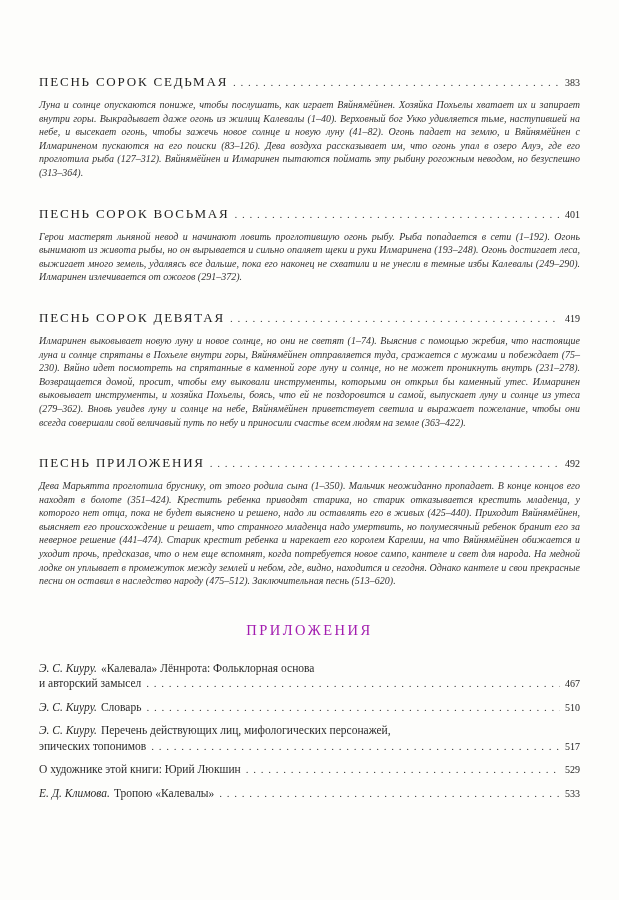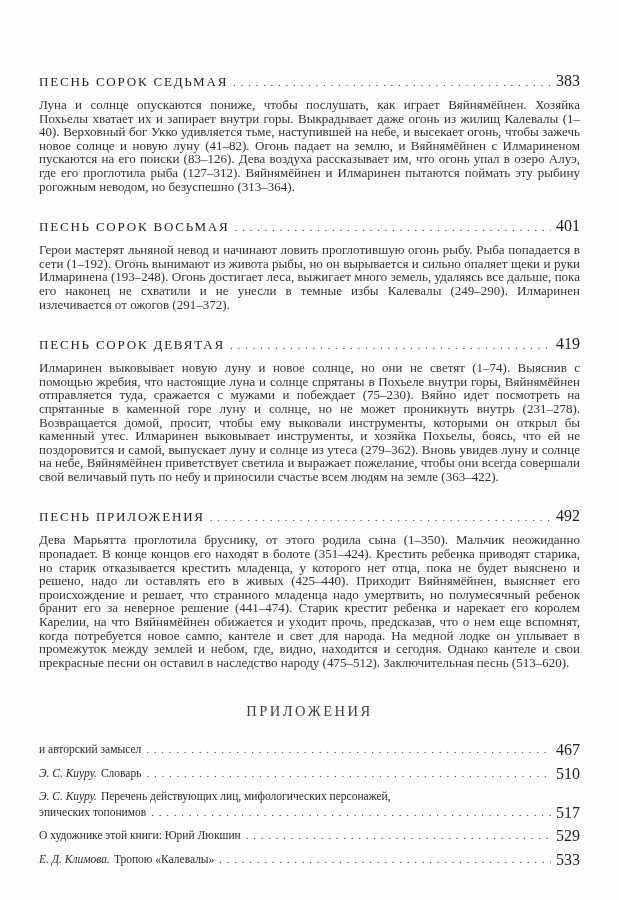--- a/index.html
+++ b/index.html
@@ -36,37 +36,38 @@
     white-space: nowrap;
     margin: 0 5px;
     color: #3a3a3a;
   }
   .leader::after {
     content: ". . . . . . . . . . . . . . . . . . . . . . . . . . . . . . . . . . . . . . . . . . . . . . . . . . . . . . . . . . . . . . . . . . . . . . . . . . . . . . . . . . . . . . . .";
     font-size: 11px;
     letter-spacing: 1px;
   }
   .page-num {
-    font-size: 16px;
+    font-size: 10px;
     color: #1f1f1f;
   }
   .summary {
     margin: 0;
-    font-size: 13px;
+    font-size: 10px;
     line-height: 13.6px;
     text-align: justify;
     color: #333;
+    font-style: italic;
   }
   .appendix-title {
     margin: 34px 0 22px 0;
     text-align: center;
     font-size: 14.5px;
     font-weight: normal;
     letter-spacing: 2.5px;
-    color: #404040;
+    color: #a21caf;
   }
   .app-item { margin-bottom: 8px; }
   .app-line {
     font-size: 11.5px;
     line-height: 15.5px;
     color: #2b2b2b;
   }
   .app-line.flexline {
     display: flex;
     align-items: flex-end;
@@ -118,20 +119,23 @@
       <span class="heading-title">ПЕСНЬ ПРИЛОЖЕНИЯ</span>
       <span class="leader"></span>
       <span class="page-num">492</span>
     </div>
     <p class="summary">Дева Марьятта проглотила бруснику, от этого родила сына (1–350). Мальчик неожиданно пропадает. В конце концов его находят в болоте (351–424). Крестить ребенка приводят старика, но старик отказывается крестить младенца, у которого нет отца, пока не будет выяснено и решено, надо ли оставлять его в живых (425–440). Приходит Вяйнямёйнен, выясняет его происхождение и решает, что странного младенца надо умертвить, но полумесячный ребенок бранит его за неверное решение (441–474). Старик крестит ребенка и нарекает его королем Карелии, на что Вяйнямёйнен обижается и уходит прочь, предсказав, что о нем еще вспомнят, когда потребуется новое сампо, кантеле и свет для народа. На медной лодке он уплывает в промежуток между землей и небом, где, видно, находится и сегодня. Однако кантеле и свои прекрасные песни он оставил в наследство народу (475–512). Заключительная песнь (513–620).</p>
   </div>
 
   <h2 class="appendix-title">ПРИЛОЖЕНИЯ</h2>
 
   <div class="app-item">
+    <div class="app-line">
+      <span class="author">Э. С. Киуру.</span><span>«Калевала» Лённрота: Фольклорная основа</span>
+    </div>
     <div class="app-line flexline">
       <span>и авторский замысел</span>
       <span class="leader"></span>
       <span class="page-num">467</span>
     </div>
   </div>
 
   <div class="app-item">
     <div class="app-line flexline">
       <span class="author">Э. С. Киуру.</span>

